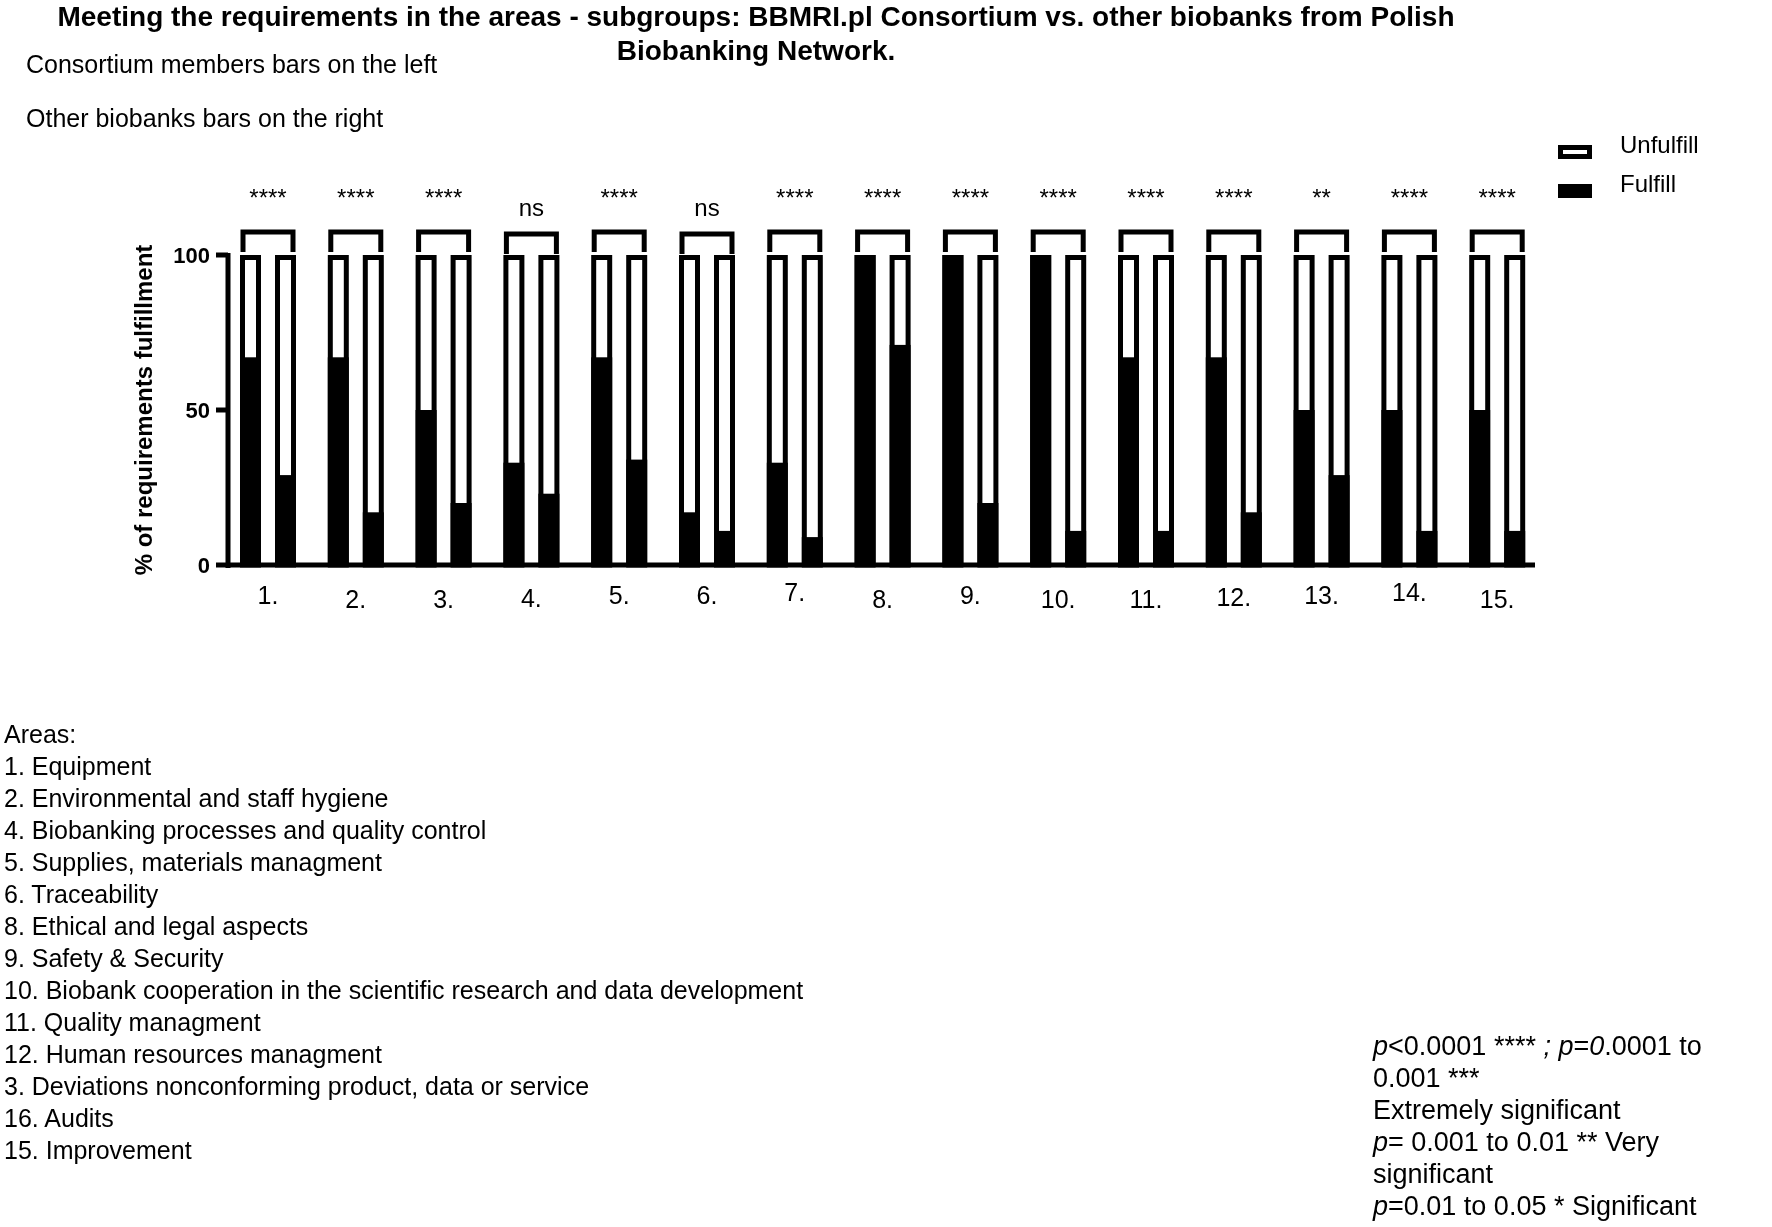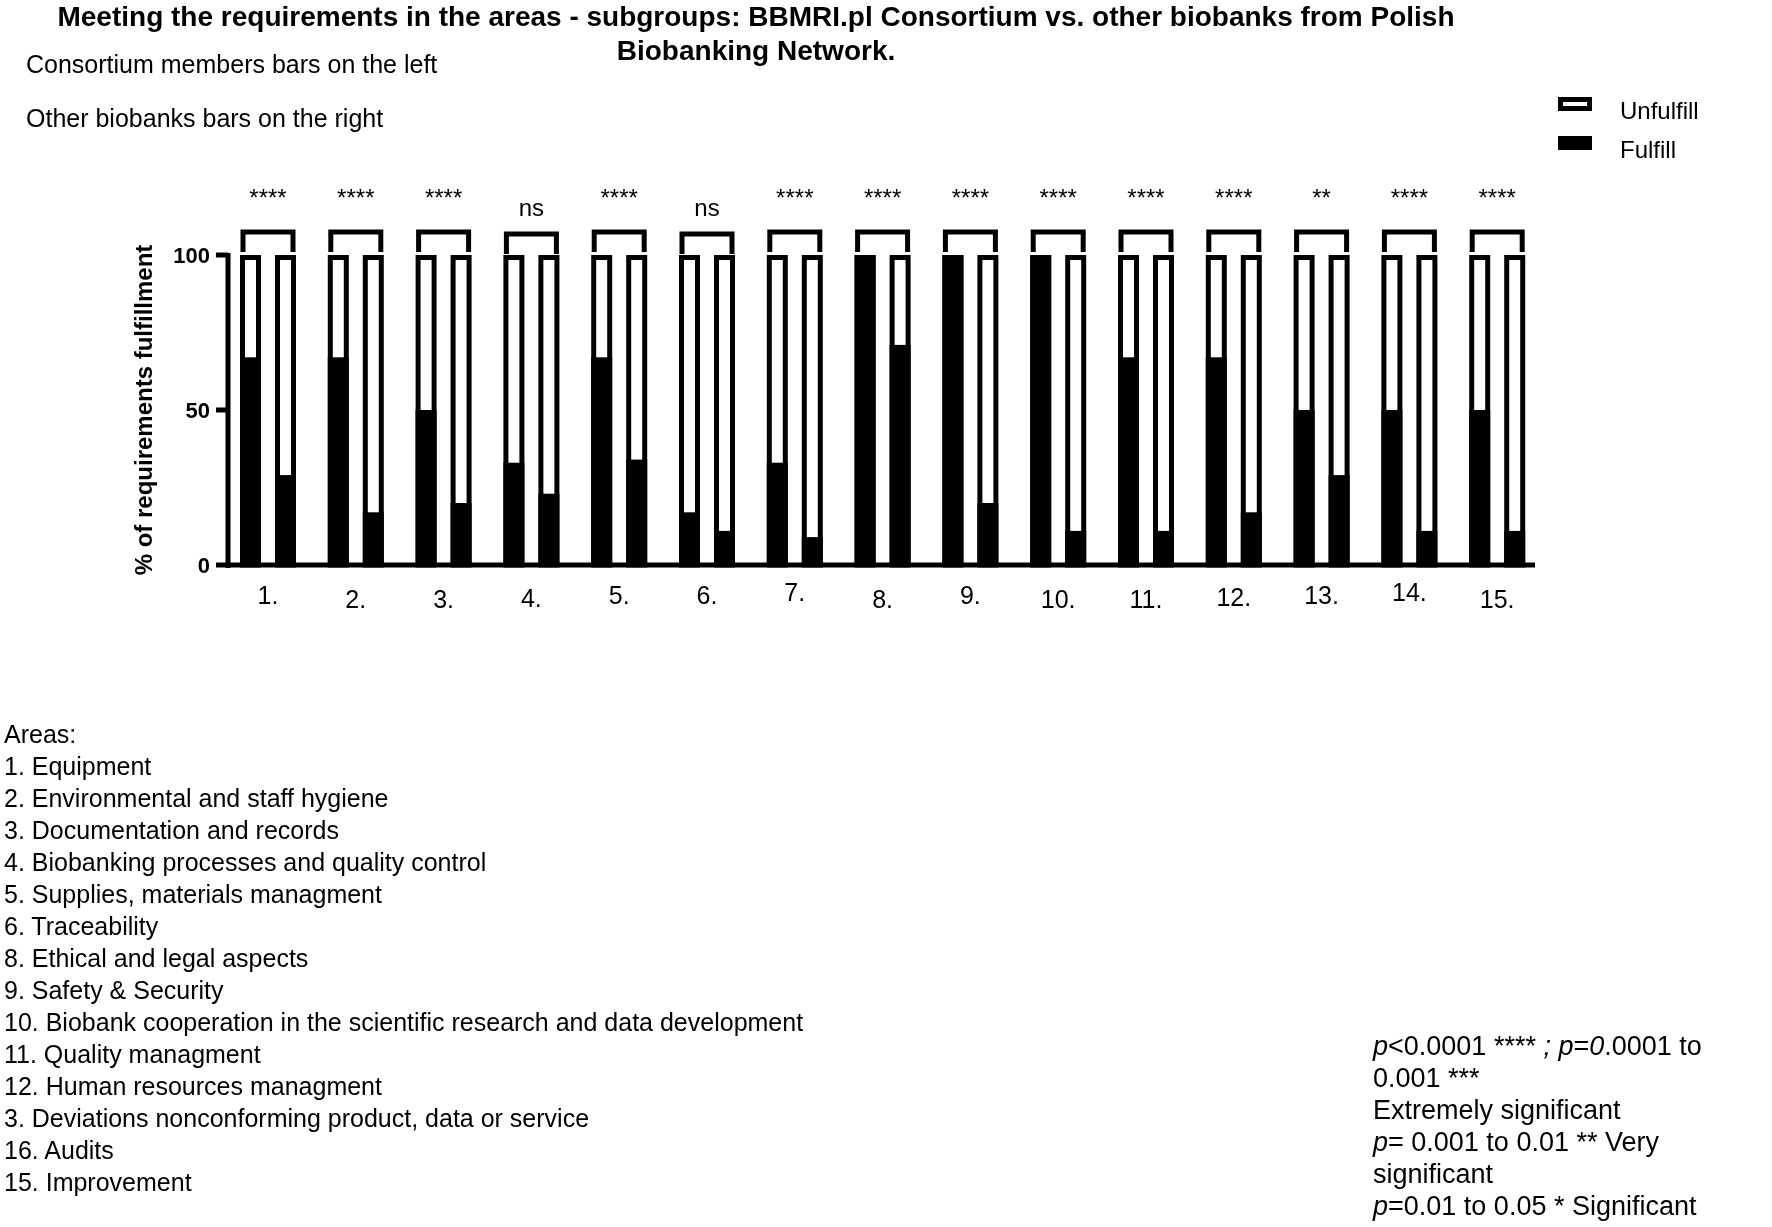--- a/index.html
+++ b/index.html
@@ -1,21 +1,21 @@
 <!DOCTYPE html>
 <html><head>
 <meta charset="utf-8">
 <style>
   html, body { margin:0; padding:0; background:#ffffff; }
   body { width:1772px; height:1227px; position:relative; overflow:hidden;
          font-family:"Liberation Sans", sans-serif; color:#000; }
   .title { position:absolute; left:0; top:0; width:1512px; text-align:center;
            font-weight:bold; font-size:28px; line-height:34px; }
   .subtitle { position:absolute; left:26px; font-size:25px;text-align:center; }
-  .legend-item { position:absolute; display:flex; align-items:flex-start; font-size:24px; }
+  .legend-item { position:absolute; display:flex; align-items:flex-end; font-size:24px;margin-top:34px; }
   .legend-swatch { width:34px; height:14px; box-sizing:border-box; border:5px solid #000; margin-right:28px; }
   .legend-swatch.filled { background:#000; }
   #chart { position:absolute; left:0; top:0; }
   .areas { position:absolute; left:4px; top:718px; font-size:25px; line-height:32px; }
   .pnote { position:absolute; left:1373px; top:1030px; font-size:27px; line-height:32px; }
   .pnote i { font-style:italic; }
 </style>
 </head>
 <body>
 
@@ -147,21 +147,20 @@
     <path d="M1472.2,252 L1472.2,232 L1522.2,232 L1522.2,252" fill="none" stroke="#000" stroke-width="5"></path>
     <text x="1497.2" y="206" text-anchor="middle" font-size="24" font-family="Liberation Sans, sans-serif">****</text>
     <text x="1497.2" y="608" text-anchor="middle" font-size="25" font-family="Liberation Sans, sans-serif">15.</text>
   </svg>
 
 <div class="areas">
   <div>Areas:</div>
   <div id="areas-items">
       <div>1. Equipment</div>
       <div>2. Environmental and staff hygiene</div>
-      <div>3. Documentation and records</div>
       <div>4. Biobanking processes and quality control</div>
       <div>5. Supplies, materials  managment</div>
       <div>6. Traceability</div>
       <div>8. Ethical and legal aspects</div>
       <div>9. Safety &amp; Security</div>
       <div>10. Biobank cooperation in the scientific research and data development</div>
       <div>11. Quality managment</div>
       <div>12. Human resources managment</div>
       <div>3. Deviations nonconforming product, data or service</div>
       <div>16. Audits</div>

